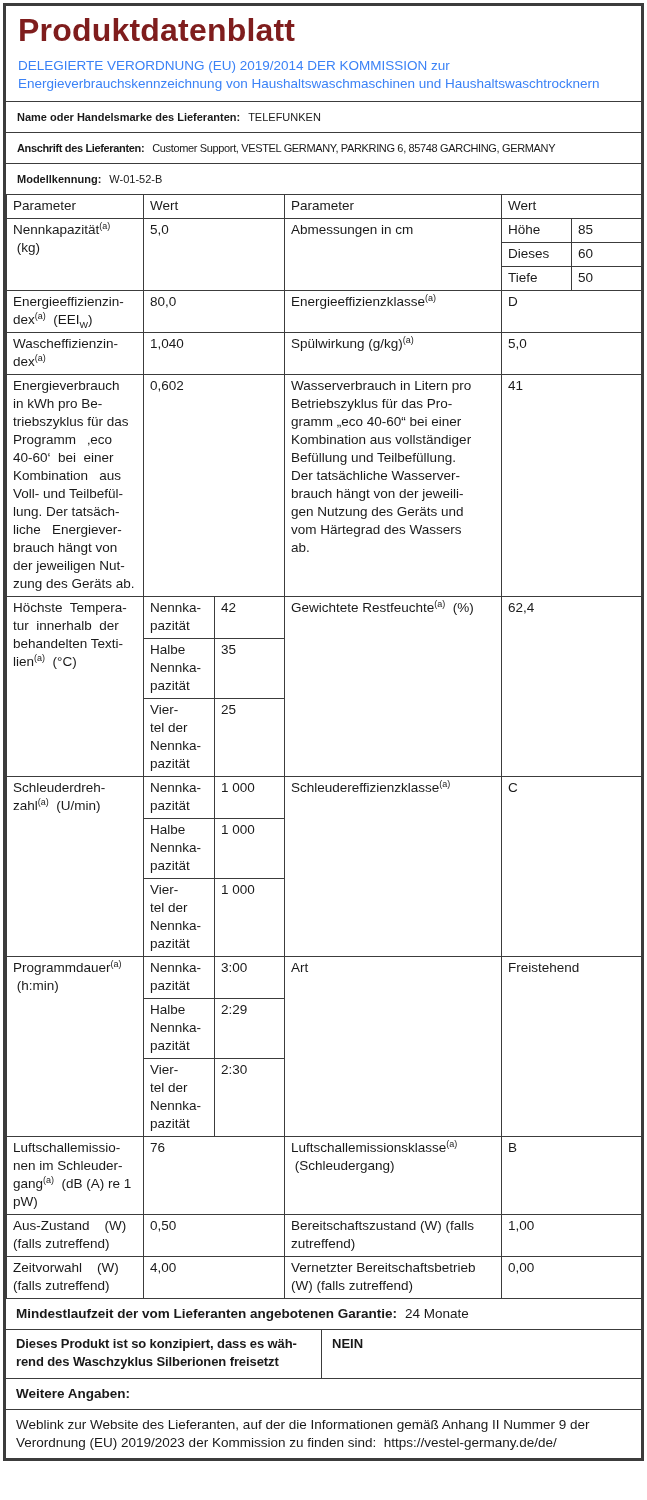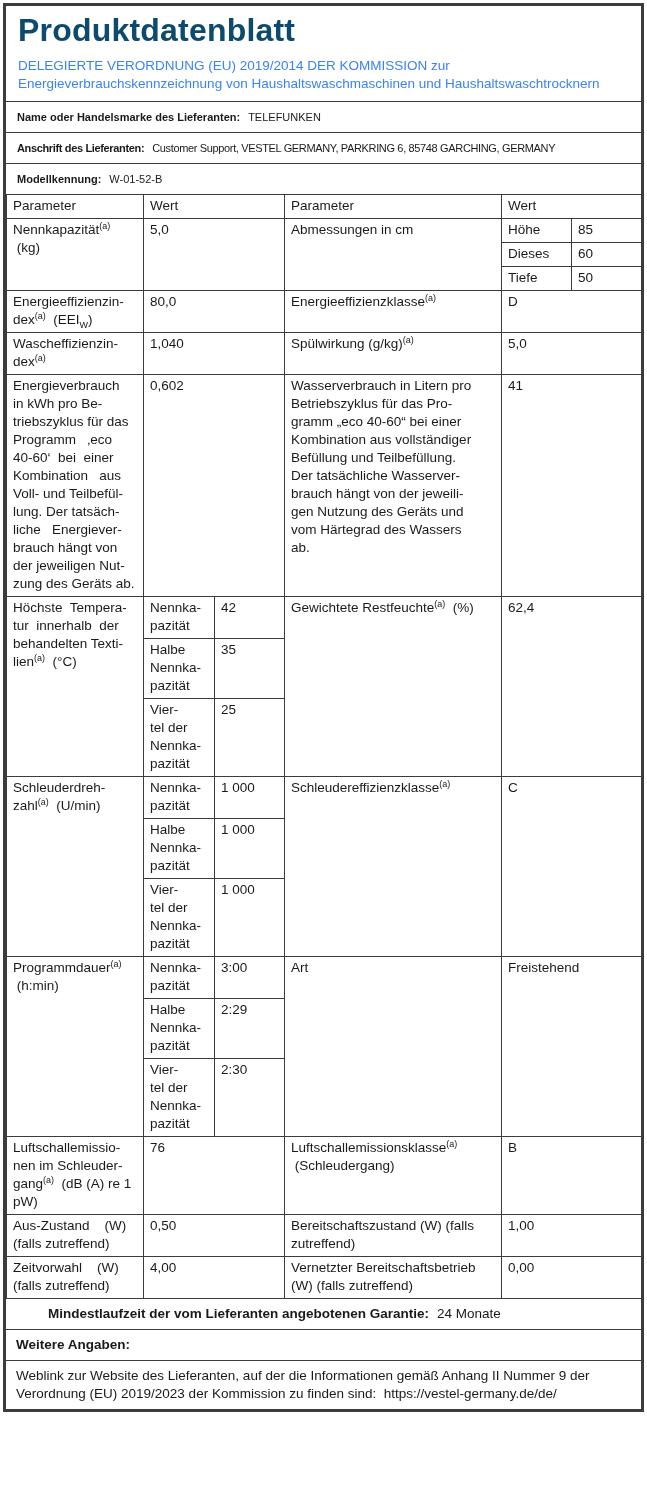--- a/index.html
+++ b/index.html
@@ -7,21 +7,21 @@
   body {
     width: 647px; height: 1500px; overflow: hidden;
     background: #ffffff; color: #1a1a1a;
     font-family: "Liberation Sans", sans-serif;
   }
   .doc { margin: 3px 3px 0 3px; border: 3px solid #3c3c3c; background: #fff; }
 
   .titleblock { padding: 4px 12px 8px 12px; }
   .page-title {
     margin: 2px 0 8px 0;
-    font-size: 32px; font-weight: bold; color: #0c4a6e; letter-spacing: 0.2px;
+    font-size: 32px; font-weight: bold; color: #7f1d1d; letter-spacing: 0.2px;
   }
   .subtitle { font-size: 13.5px; line-height: 18px; color: #3b82f6; }
 
   .ml { white-space: pre-wrap; }
 
   .info-row {
     border-top: 1.5px solid #3c3c3c;
     padding: 6px 11px; font-size: 11px; line-height: 18px;
   }
   .info-row.tight { letter-spacing: -0.35px; }
@@ -42,21 +42,21 @@
   .bl0 { border-left: none; }
   .br0 { border-right: none; }
 
   sup { font-size: 9px; line-height: 0; vertical-align: super; }
   sub { font-size: 9px; line-height: 0; vertical-align: sub; }
 
   .bot-row {
     border-top: 1.5px solid #3c3c3c;
     padding: 6px 10px; font-size: 13.5px; line-height: 18px;
   }
-  .bot-row.first { border-top: none; margin-left: 32px; }
+  .bot-row.first { border-top: none; }
 
   .silver-row { display: flex; border-top: 1.5px solid #3c3c3c; font-size: 13px; line-height: 18px; }
   .silver-left {
     width: 316px; border-right: 1.5px solid #3c3c3c;
     padding: 5px 8px 7px 10px; font-weight: bold; letter-spacing: -0.1px;
   }
   .silver-right { flex: 1; padding: 5px 10px; font-weight: bold; }
 </style>
 </head>
 <body>
@@ -258,20 +258,25 @@
 (W) (falls zutreffend)</span></td>
         <td colspan="2" class="num br0">0,00</td>
       </tr>
     </tbody>
   </table>
 
   <div class="bot-row first">
     <span class="lbl">Mindestlaufzeit der vom Lieferanten angebotenen Garantie:</span><span class="val">24 Monate</span>
   </div>
 
+  <div class="silver-row">
+    <div class="silver-left ml">Dieses Produkt ist so konzipiert, dass es wäh-
+rend des Waschzyklus Silberionen freisetzt</div>
+    <div class="silver-right">NEIN</div>
+  </div>
 
   <div class="bot-row">
     <span class="lbl">Weitere Angaben:</span>
   </div>
 
   <div class="bot-row">
     <span class="ml">Weblink zur Website des Lieferanten, auf der die Informationen gemäß Anhang II Nummer 9 der Verordnung (EU) 2019/2023 der Kommission zu finden sind:  https://vestel-germany.de/de/</span>
   </div>
 
 </div>

